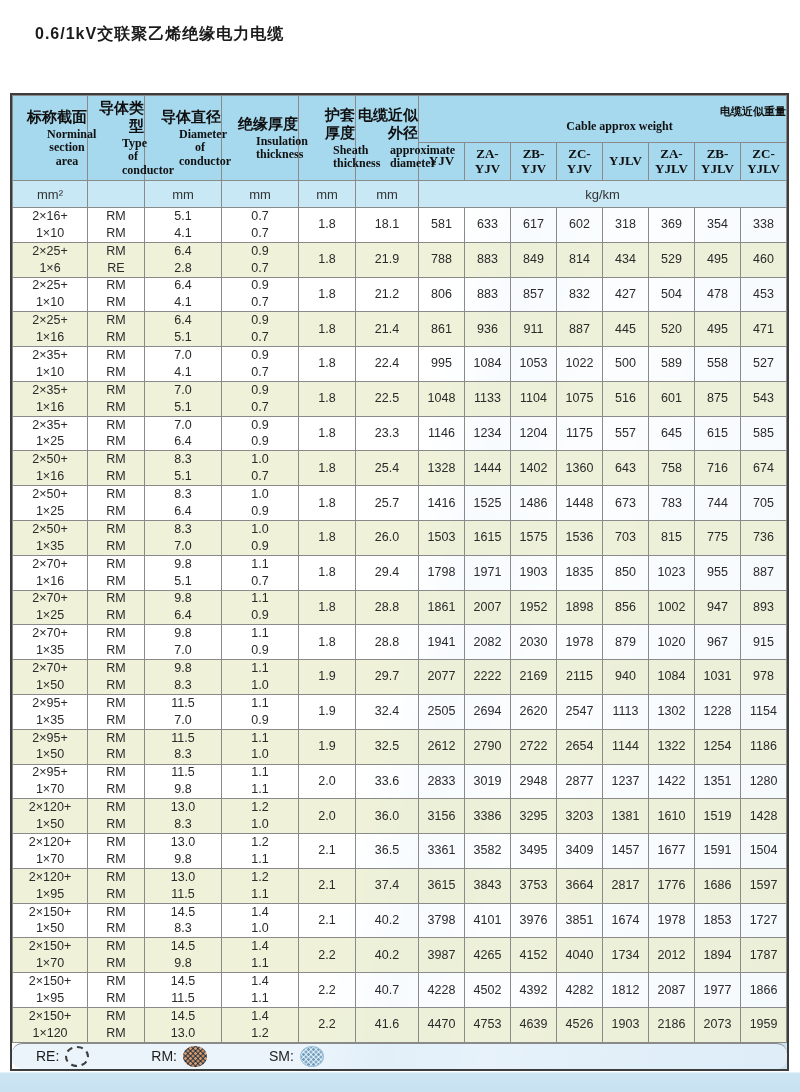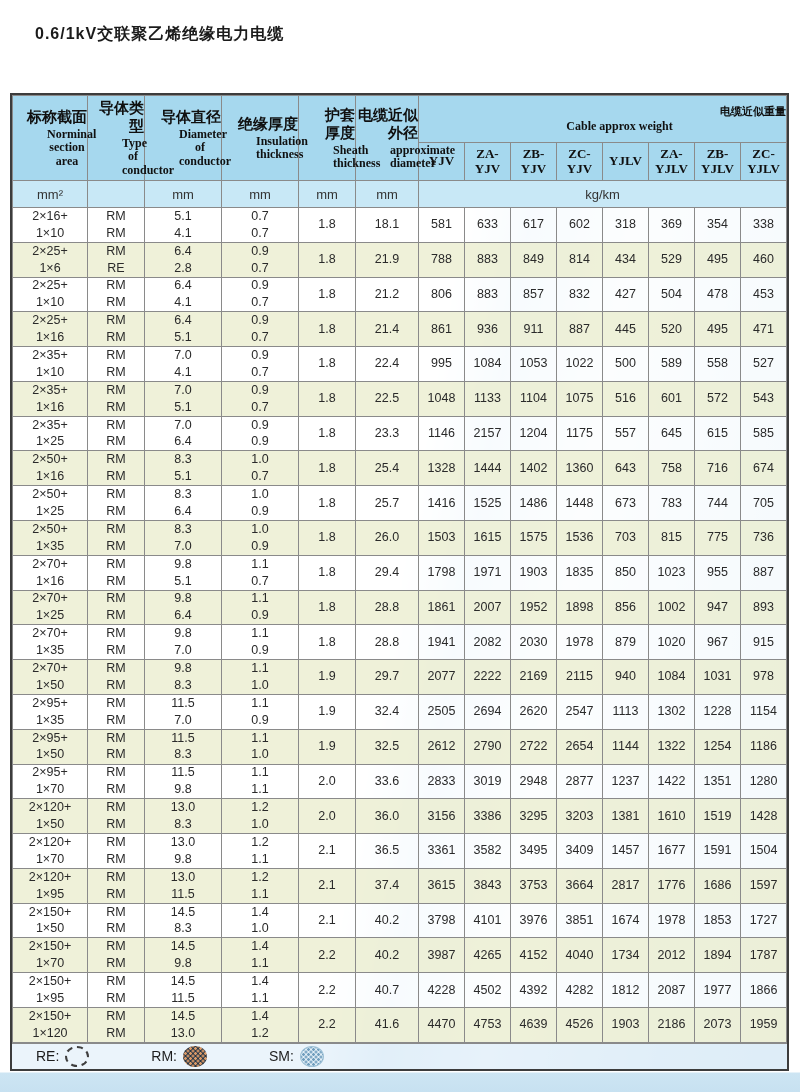--- a/index.html
+++ b/index.html
@@ -32,21 +32,21 @@
   .pair { border-bottom:1px solid #8a8a8a; }
   .pair td {
     border-left:1px solid #8a8a8a; border-right:1px solid #8a8a8a;
     height:17.4px; line-height:1.05; font-size:12.5px; color:#2a2a2a;
     background:rgba(255,255,255,0.80);
   }
   .pair.alt td { background:rgba(238,240,214,0.93); }
 
   .legend {
     display:flex; align-items:center; height:26px; padding-left:24px;
-    background:rgba(228,240,250,0.75); border-top:1px solid #8a8a8a;
+    background:rgba(228,240,250,0.75); border-top:1px solid #8a8a8a;border-radius:10px;
   }
   .leg-item { display:flex; align-items:center; margin-right:62px; }
   .leg-label { font-size:14px; color:#1d1d1d; margin-right:6px; }
   .leg-icon { width:24px; height:21px; border-radius:50%; display:inline-block; }
   .icon-re { border:2px dashed #3f3f3f; background:transparent; }
   .icon-rm {
     background-color:#283848;
     background-image:radial-gradient(#dd9a66 1px,transparent 1.6px),radial-gradient(#dd9a66 1px,transparent 1.6px);
     background-size:5px 5px; background-position:0 0,2.5px 2.5px;
   }
@@ -267,40 +267,40 @@
           <td>7.0</td>
           <td>0.9</td>
           <td rowspan="2">1.8</td>
           <td rowspan="2">22.5</td>
           <td rowspan="2">1048</td>
           <td rowspan="2">1133</td>
           <td rowspan="2">1104</td>
           <td rowspan="2">1075</td>
           <td rowspan="2">516</td>
           <td rowspan="2">601</td>
-          <td rowspan="2">572</td>
+          <td rowspan="2">875</td>
           <td rowspan="2">543</td>
         </tr>
         <tr>
           <td>1×16</td>
           <td>RM</td>
           <td>5.1</td>
           <td>0.7</td>
         </tr>
       </tbody>
       <tbody class="pair">
         <tr>
           <td>2×35+</td>
           <td>RM</td>
           <td>7.0</td>
           <td>0.9</td>
           <td rowspan="2">1.8</td>
           <td rowspan="2">23.3</td>
           <td rowspan="2">1146</td>
-          <td rowspan="2">2157</td>
+          <td rowspan="2">1234</td>
           <td rowspan="2">1204</td>
           <td rowspan="2">1175</td>
           <td rowspan="2">557</td>
           <td rowspan="2">645</td>
           <td rowspan="2">615</td>
           <td rowspan="2">585</td>
         </tr>
         <tr>
           <td>1×25</td>
           <td>RM</td>

